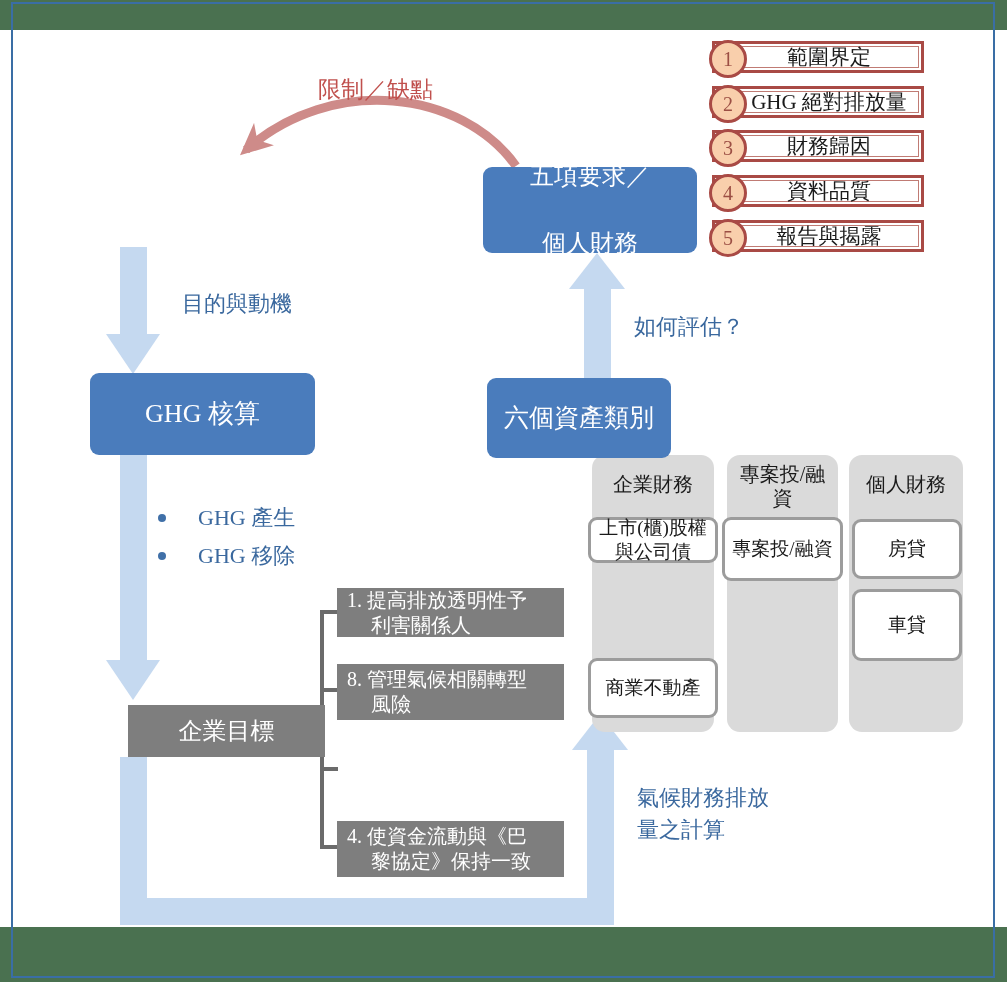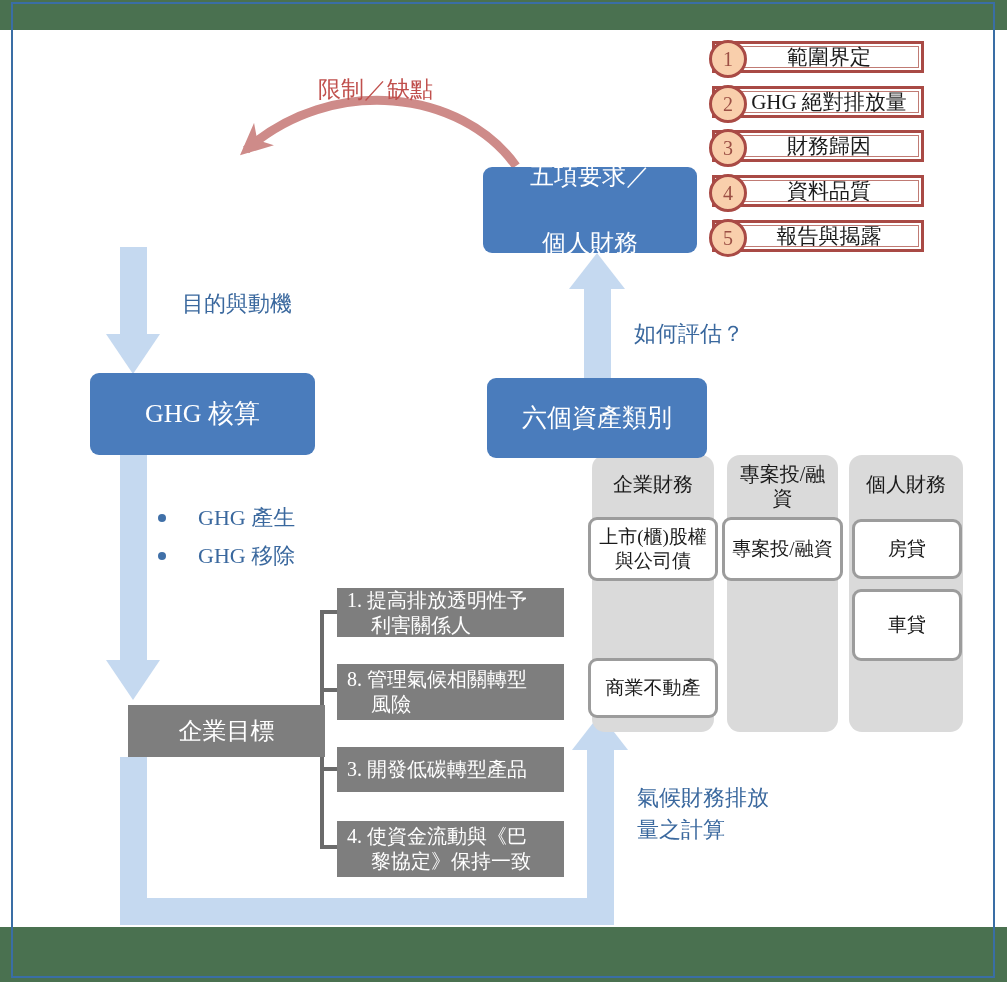--- a/index.html
+++ b/index.html
@@ -95,49 +95,46 @@
   <div class="abs conn" style="left:322px;top:767px;width:16px;height:4px;"></div>
   <div class="abs conn" style="left:322px;top:845px;width:16px;height:4px;"></div>
 
   <div class="abs bluebox" style="left:483px;top:167px;width:214px;height:86px;font-size:24px;gap:36px;">
     <span>五項要求／</span>
     <span>個人財務</span>
   </div>
   <div class="abs bluebox" style="left:90px;top:373px;width:225px;height:82px;font-size:26px;">
     <span>GHG 核算</span>
   </div>
-  <div class="abs bluebox" style="left:487px;top:378px;width:220px;height:80px;font-size:25px;">
+  <div class="abs bluebox" style="left:487px;top:378px;width:184px;height:80px;font-size:25px;">
     <span>六個資產類別</span>
   </div>
 
   <div class="abs rlabel" style="left:318px;top:74px;">限制／缺點</div>
   <div class="abs blabel" style="left:182px;top:288px;">目的與動機</div>
-  <div class="abs blabel" style="left:634px;top:318px;">如何評估？</div>
+  <div class="abs blabel" style="left:634px;top:311px;">如何評估？</div>
   <div class="abs blabel" style="left:637px;top:782px;width:142px;">氣候財務排放量之計算</div>
 
   <div class="abs bullet-row" style="left:158px;top:503px;">
     <span class="dot"></span>
     <span class="bullet-text">GHG 產生</span>
   </div>
   <div class="abs bullet-row" style="left:158px;top:541px;">
     <span class="dot"></span>
     <span class="bullet-text">GHG 移除</span>
   </div>
 
   <div class="abs graybox" style="left:88px;top:705px;width:197px;height:52px;display:flex;align-items:center;justify-content:center;font-size:24px;margin-left:40px;">
     <span>企業目標</span>
   </div>
   <div class="abs graybox goalbox" style="left:337px;top:588px;width:227px;height:49px;padding:0 28px 0 10px;">
     <span>1. 提高排放透明性予利害關係人</span>
   </div>
   <div class="abs graybox goalbox" style="left:337px;top:664px;width:227px;height:56px;padding:0 28px 0 10px;">
     <span>8. 管理氣候相關轉型風險</span>
-  </div>
-  <div class="abs graybox goalbox" style="left:337px;top:747px;width:227px;height:45px;padding:0 28px 0 10px;">
-    <span>3. 開發低碳轉型產品</span>
   </div>
   <div class="abs graybox goalbox" style="left:337px;top:821px;width:227px;height:56px;padding:0 28px 0 10px;">
     <span>4. 使資金流動與《巴黎協定》保持一致</span>
   </div>
 
   <div class="abs req-row" style="left:712px;top:41px;width:212px;height:32px;">
     <span class="req-circle">1</span>
     <span class="req-label">範圍界定</span>
   </div>
   <div class="abs req-row" style="left:712px;top:86px;width:212px;height:32px;">
@@ -164,21 +161,21 @@
   <div class="abs col-header" style="left:592px;top:472px;width:122px;">
     <span>企業財務</span>
   </div>
   <div class="abs col-header" style="left:727px;top:462px;width:111px;">
     <span>專案投/融資</span>
   </div>
   <div class="abs col-header" style="left:849px;top:472px;width:114px;">
     <span>個人財務</span>
   </div>
 
-  <div class="abs wbox" style="left:588px;top:517px;width:130px;height:64px;">
+  <div class="abs wbox" style="left:588px;top:517px;width:130px;height:46px;">
     <span>上市(櫃)股權與公司債</span>
   </div>
   <div class="abs wbox" style="left:588px;top:658px;width:130px;height:60px;">
     <span>商業不動產</span>
   </div>
   <div class="abs wbox" style="left:722px;top:517px;width:121px;height:64px;">
     <span>專案投/融資</span>
   </div>
   <div class="abs wbox" style="left:852px;top:519px;width:110px;height:60px;">
     <span>房貸</span>

